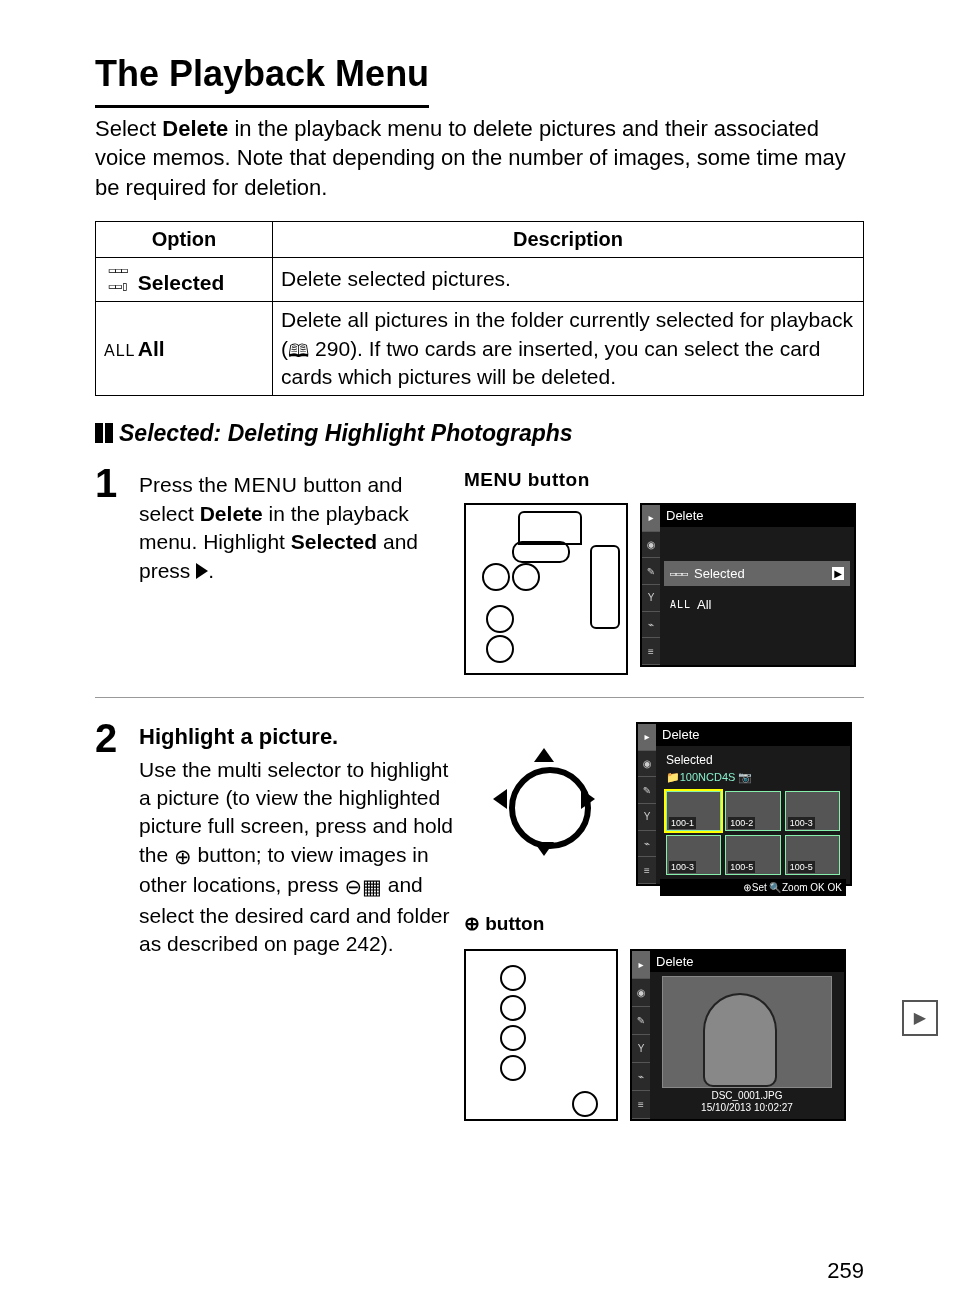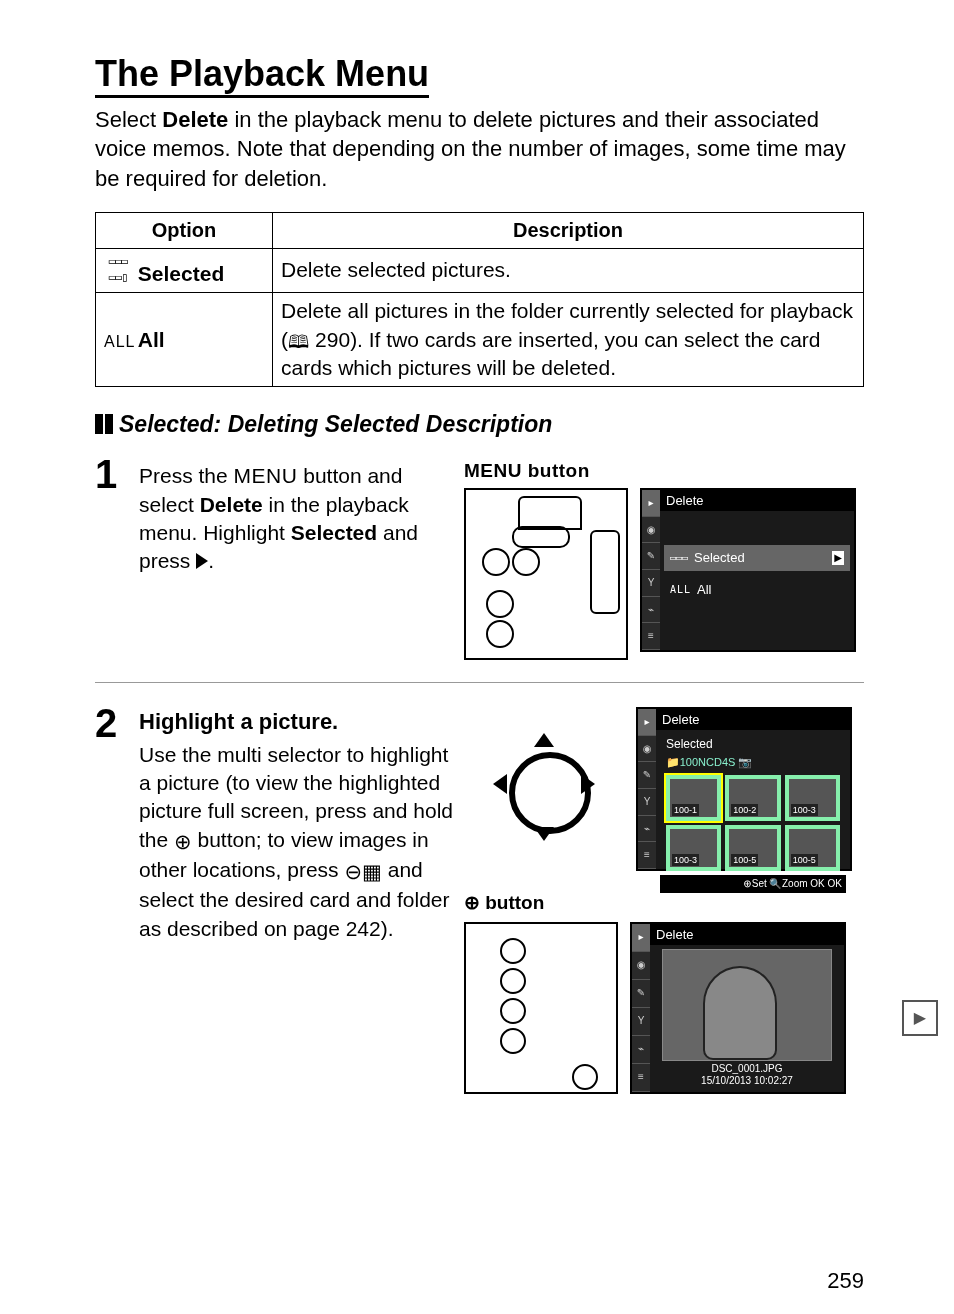--- a/index.html
+++ b/index.html
@@ -1,38 +1,38 @@
 <!DOCTYPE html>
 <html><head>
 <meta charset="utf-8">
 <style>
   html,body{margin:0;padding:0;background:#fff;color:#000;}
   body{font-family:"Segoe UI","Helvetica Neue",Arial,sans-serif;font-size:21px;line-height:1.35;}
   .page{width:954px;height:1314px;position:relative;box-sizing:border-box;padding:50px 90px 0 95px;}
   h1{font-size:36px;font-weight:700;margin:0 0 6px 0;}
-  .title-underline{border-bottom:3px solid #000;display:inline-block;line-height:1.05;padding-bottom:2px;}
+  .title-underline{border-bottom:3px solid #000;display:inline-block;line-height:1.05;padding-bottom:12px;}
   .intro{margin:6px 0 18px 0;font-size:22px;}
   .intro .strong{font-weight:700;}
   table.opts{width:100%;border-collapse:collapse;font-size:21px;}
   table.opts th,table.opts td{border:1px solid #000;padding:4px 8px;vertical-align:middle;}
   table.opts th{font-weight:700;text-align:center;font-family:"Segoe UI Semibold",Arial;font-size:20px; font-stretch:condensed;}
   .opt-icon{font-family:monospace;font-size:12px;display:inline-block;width:28px;text-align:center;letter-spacing:-1px;}
   .opt-label{font-weight:700;}
   .subhead{margin:22px 0 16px 0;font-size:23px;font-weight:700;font-style:italic;}
   .subhead .bar{display:inline-block;vertical-align:-2px;margin-right:6px;}
   .subhead .bar::before{content:"";display:inline-block;width:8px;height:20px;background:#000;margin-right:2px;}
   .subhead .bar::after{content:"";display:inline-block;width:8px;height:20px;background:#000;}
   .step{display:flex;margin:0 0 24px 0;border-bottom:1px solid #999;padding-bottom:22px;}
   .step.last{border-bottom:none;}
   .step-num{font-size:40px;font-weight:700;width:44px;flex:0 0 44px;line-height:1;margin-top:-4px;}
   .step-body{flex:1 1 auto;padding-right:10px;max-width:320px;}
   .step-body .h{font-weight:700;font-size:22px;}
   .step-body p{margin:4px 0 0 0;font-size:21px;}
   .menu-font{font-family:"Arial Narrow","Segoe UI",Arial;font-stretch:condensed;letter-spacing:0.5px;}
-  .figs{flex:0 0 400px;display:flex;flex-direction:column;position:relative;}
+  .figs{flex:0 0 400px;display:flex;flex-direction:column;gap:6px;position:relative;}
   .fig-label{font-size:19px;font-weight:700;margin-bottom:4px;}
   .fig-row{display:flex;gap:12px;align-items:flex-start;}
 
   
   .camera-draw{width:160px;height:168px;border:2px solid #000;position:relative;background:#fff;}
   .camera-draw .btn{position:absolute;border:2px solid #000;border-radius:50%;}
   .camera-draw .b1{width:24px;height:24px;left:16px;top:58px;}
   .camera-draw .b2{width:24px;height:24px;left:46px;top:58px;}
   .camera-draw .b3{width:24px;height:24px;left:20px;top:100px;}
   .camera-draw .b4{width:24px;height:24px;left:20px;top:130px;}
@@ -49,40 +49,40 @@
   .lcd .body{margin-left:18px;padding:2px 4px;}
   .lcd .title{background:#000;color:#fff;padding:2px 6px;font-size:13px;margin:-2px -4px 4px -4px;}
   .lcd .row{padding:4px 6px;font-size:13px;display:flex;align-items:center;gap:6px;}
   .lcd .row.sel{background:#666;}
   .lcd .row .arw{margin-left:auto;background:#fff;color:#000;font-size:10px;padding:0 2px;}
   .lcd .row .ic{font-size:10px;font-family:monospace;}
   .lcd1{height:160px;}
   .lcd .sub{color:#fff;font-size:12px;padding:2px 6px;}
   .lcd .folder{color:#8ec;font-size:11px;padding:0 6px 4px;}
   .thumbs{display:grid;grid-template-columns:repeat(3,1fr);gap:4px;padding:2px 6px 4px;}
-  .thumbs .t{height:38px;background:#555;border:4px solid #86efac;position:relative;}
+  .thumbs .t{height:38px;background:#555;border:1px solid #86efac;position:relative;}
   .thumbs .t.sel{outline:2px solid #ff0;}
   .thumbs .t .cap{position:absolute;left:2px;bottom:1px;font-size:9px;color:#fff;background:rgba(0,0,0,.6);padding:0 2px;}
   .lcd .bar{background:#000;color:#fff;font-size:10px;padding:2px 4px;text-align:right;}
   .bigthumb{margin:4px 8px 2px;height:110px;background:#666;border:1px solid #888;position:relative;}
   .bigthumb .person{position:absolute;left:40px;bottom:0;width:70px;height:90px;border:2px solid #222;border-radius:50% 50% 10px 10px / 40% 40% 10px 10px;background:#888;}
   .lcd .meta{text-align:center;font-size:10px;color:#fff;padding:0 4px 4px;line-height:1.2;}
 
   .selector{width:100px;height:100px;margin:30px auto 12px;position:relative;}
   .selector .ring{width:70px;height:70px;border:6px solid #000;border-radius:50%;position:absolute;left:15px;top:15px;}
   .selector .tri{position:absolute;width:0;height:0;border-left:10px solid transparent;border-right:10px solid transparent;border-bottom:14px solid #000;}
   .selector .up{left:40px;top:-4px;}
   .selector .down{left:40px;bottom:-4px;transform:rotate(180deg);}
   .selector .left{left:-4px;top:40px;transform:rotate(-90deg);}
   .selector .right{right:-4px;top:40px;transform:rotate(90deg);}
 
   .zoom-label{font-size:19px;font-weight:700;margin:19px 0 6px 0;}
 
   .side-play{position:absolute;right:16px;top:1000px;width:32px;height:32px;border:2px solid #555;display:flex;align-items:center;justify-content:center;color:#555;font-size:16px;}
-  .page-num{position:absolute;right:90px;bottom:18px;font-size:22px;}
+  .page-num{position:absolute;right:90px;bottom:28px;font-size:22px;}
 
   .inline-icon{display:inline-block;vertical-align:-2px;}
   .tri-right{display:inline-block;width:0;height:0;border-top:8px solid transparent;border-bottom:8px solid transparent;border-left:12px solid #000;vertical-align:-1px;}
   .book-icon{font-size:18px;vertical-align:-1px;}
   .mag-icon{font-family:Arial;}
 </style>
 </head>
 <body>
 
 <div class="page">
@@ -106,21 +106,21 @@
     <tr>
       <td><span class="opt-icon menu-font" style="letter-spacing:1px;font-size:16px">ALL</span>&nbsp;<span class="opt-label">All</span></td>
       <td>
         <span>Delete all pictures in the folder currently selected for playback (</span><span class="book-icon">🕮</span>&nbsp;<span>290</span><span>).  If two cards are inserted, you can select the card cards which pictures will be deleted.</span>
       </td>
     </tr>
   </tbody>
     </table>
 
   <div class="subhead">
-    <span class="bar"></span><span>Selected: Deleting Selected Description</span>
+    <span class="bar"></span><span>Selected: Deleting Highlight Photographs</span>
   </div>
 
   <div class="step">
     <div class="step-num">1</div>
     <div class="step-body">
       <p>
         <span>Press the </span><span class="menu-font">MENU</span><span> button and select </span><b>Delete</b><span> in the playback menu.  Highlight </span><b>Selected</b><span> and press </span><span class="tri-right"></span>.
       </p>
     </div>
     <div class="figs">

